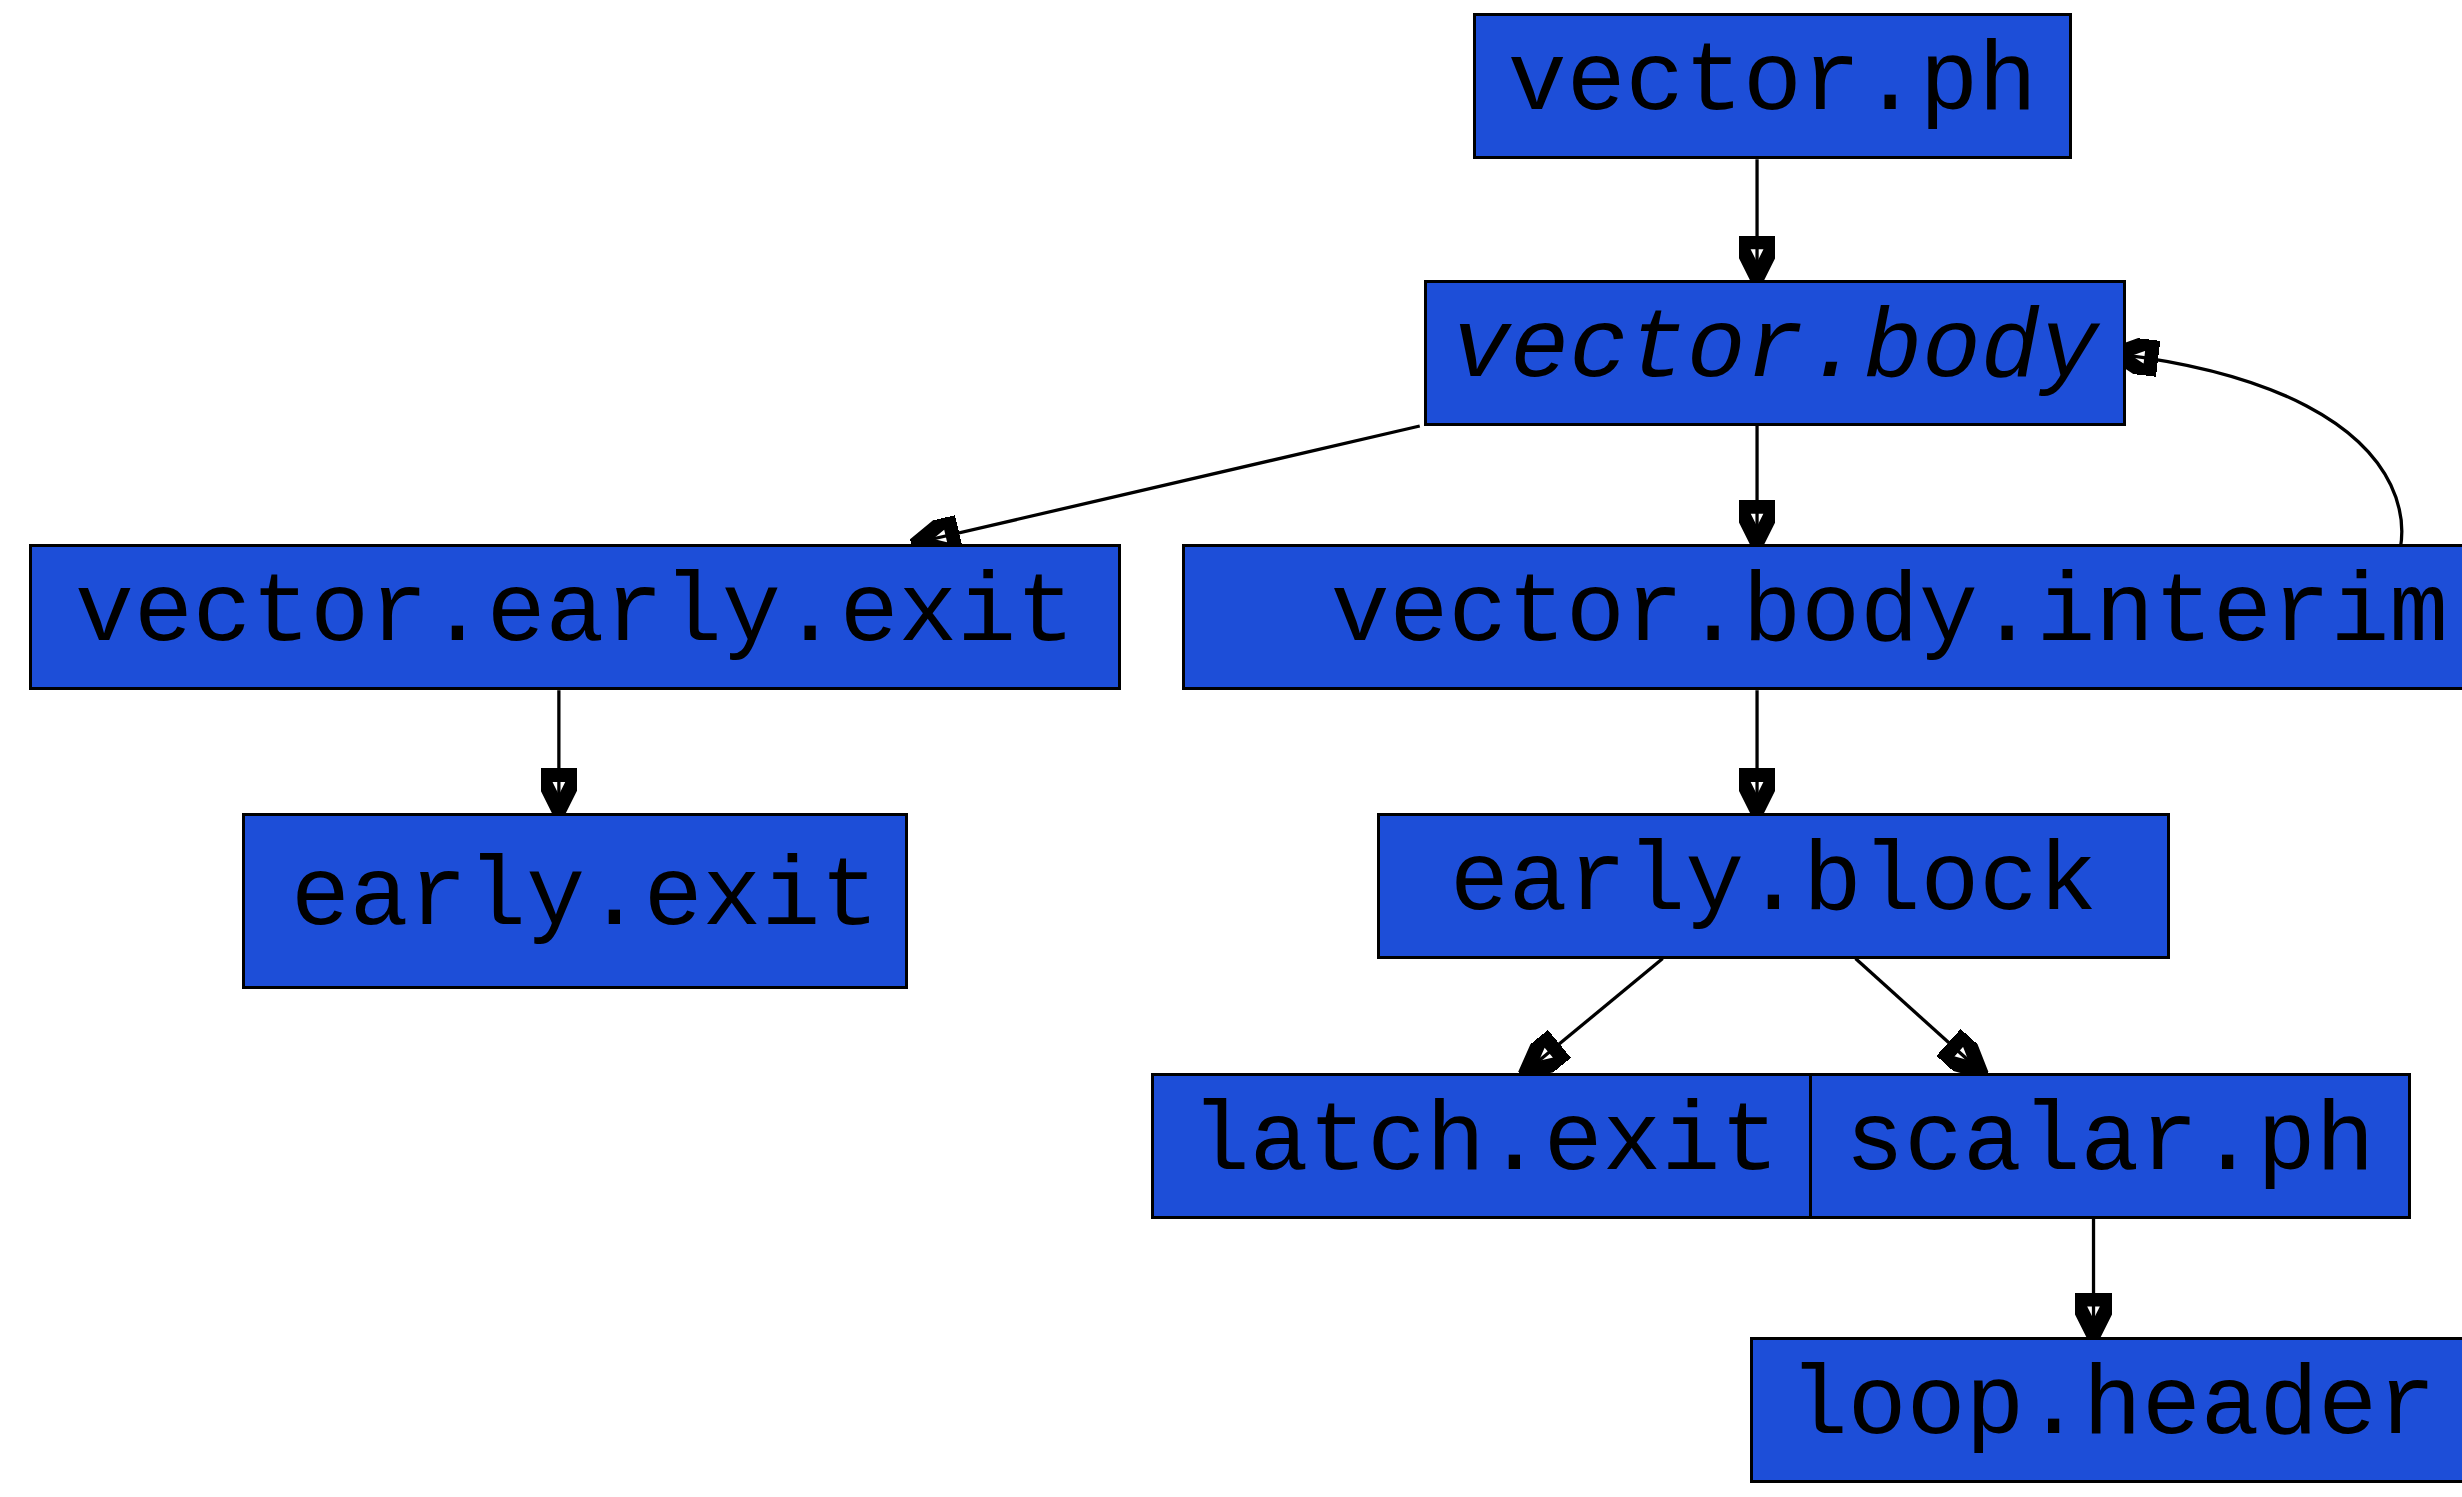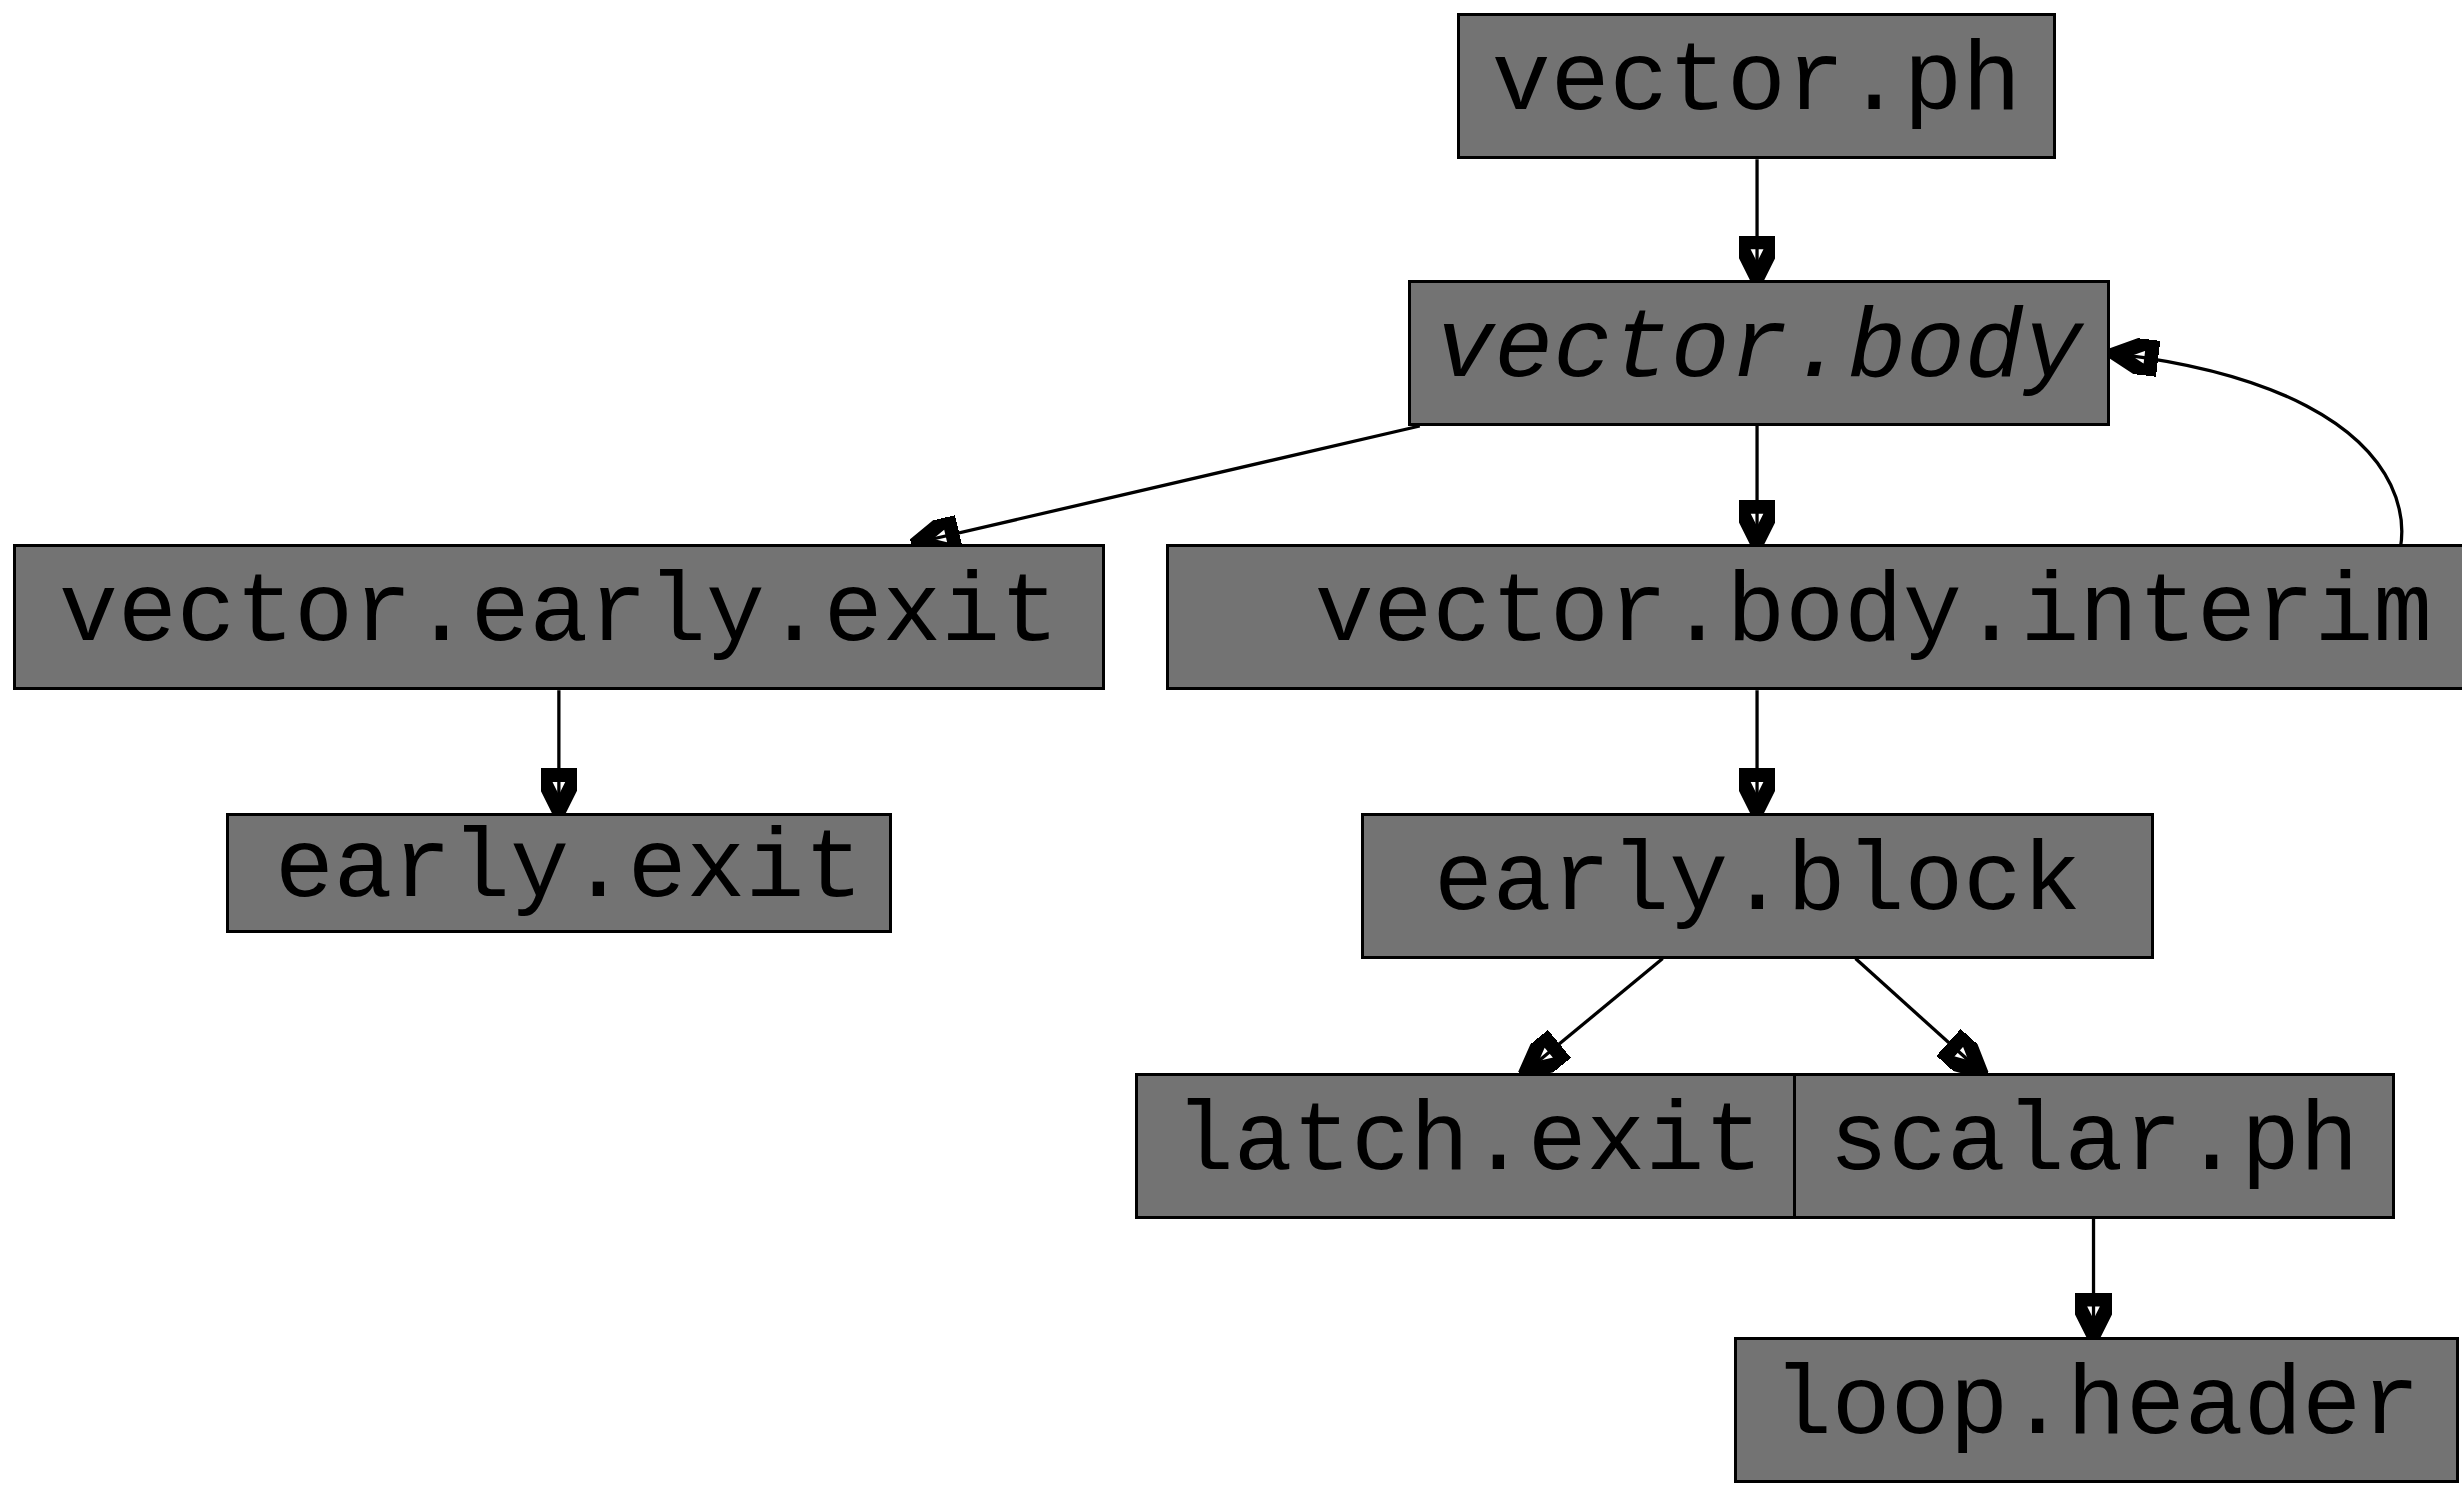--- a/index.html
+++ b/index.html
@@ -23,39 +23,40 @@
     pointer-events: none;
   }
   .edges path {
     fill: none;
     stroke: #000000;
     stroke-width: 4;
   }
   .node {
     position: absolute;
     box-sizing: border-box;
-    background: #737373;
+    background: #1d4ed8;
     border: 3.3px solid #000000;
     display: flex;
     align-items: center;
     justify-content: center;
+    margin-left: 16px;
   }
   .node span {
     font-size: 98px;
     color: #000000;
     white-space: nowrap;
     line-height: 1;
     transform: translateY(-3.3px);
   }
   
   #n0 { left: 1457px; top: 13px;   width: 599px;  height: 146px; }
   #n1 { left: 1408px; top: 280px;  width: 702px;  height: 146px; font-style: italic; }
   #n2 { left: 13px;   top: 544px;  width: 1092px; height: 146px; }
   #n3 { left: 1166px; top: 544px;  width: 1415px; height: 146px; align-items: center; }
-  #n4 { left: 226px;  top: 813px;  width: 666px;  height: 120px; padding-left: 20px; }
+  #n4 { left: 226px;  top: 813px;  width: 666px;  height: 176px; padding-left: 20px; }
   #n5 { left: 1361px; top: 813px;  width: 793px;  height: 146px; }
   #n6 { left: 1135px; top: 1073px; width: 668px;  height: 146px; }
   #n7 { left: 1793px; top: 1073px; width: 602px;  height: 146px; align-items: center; }
   #n8 { left: 1734px; top: 1337px; width: 725px;  height: 146px; }
 </style>
 </head>
 <body>
 
 <div class="canvas">
 

